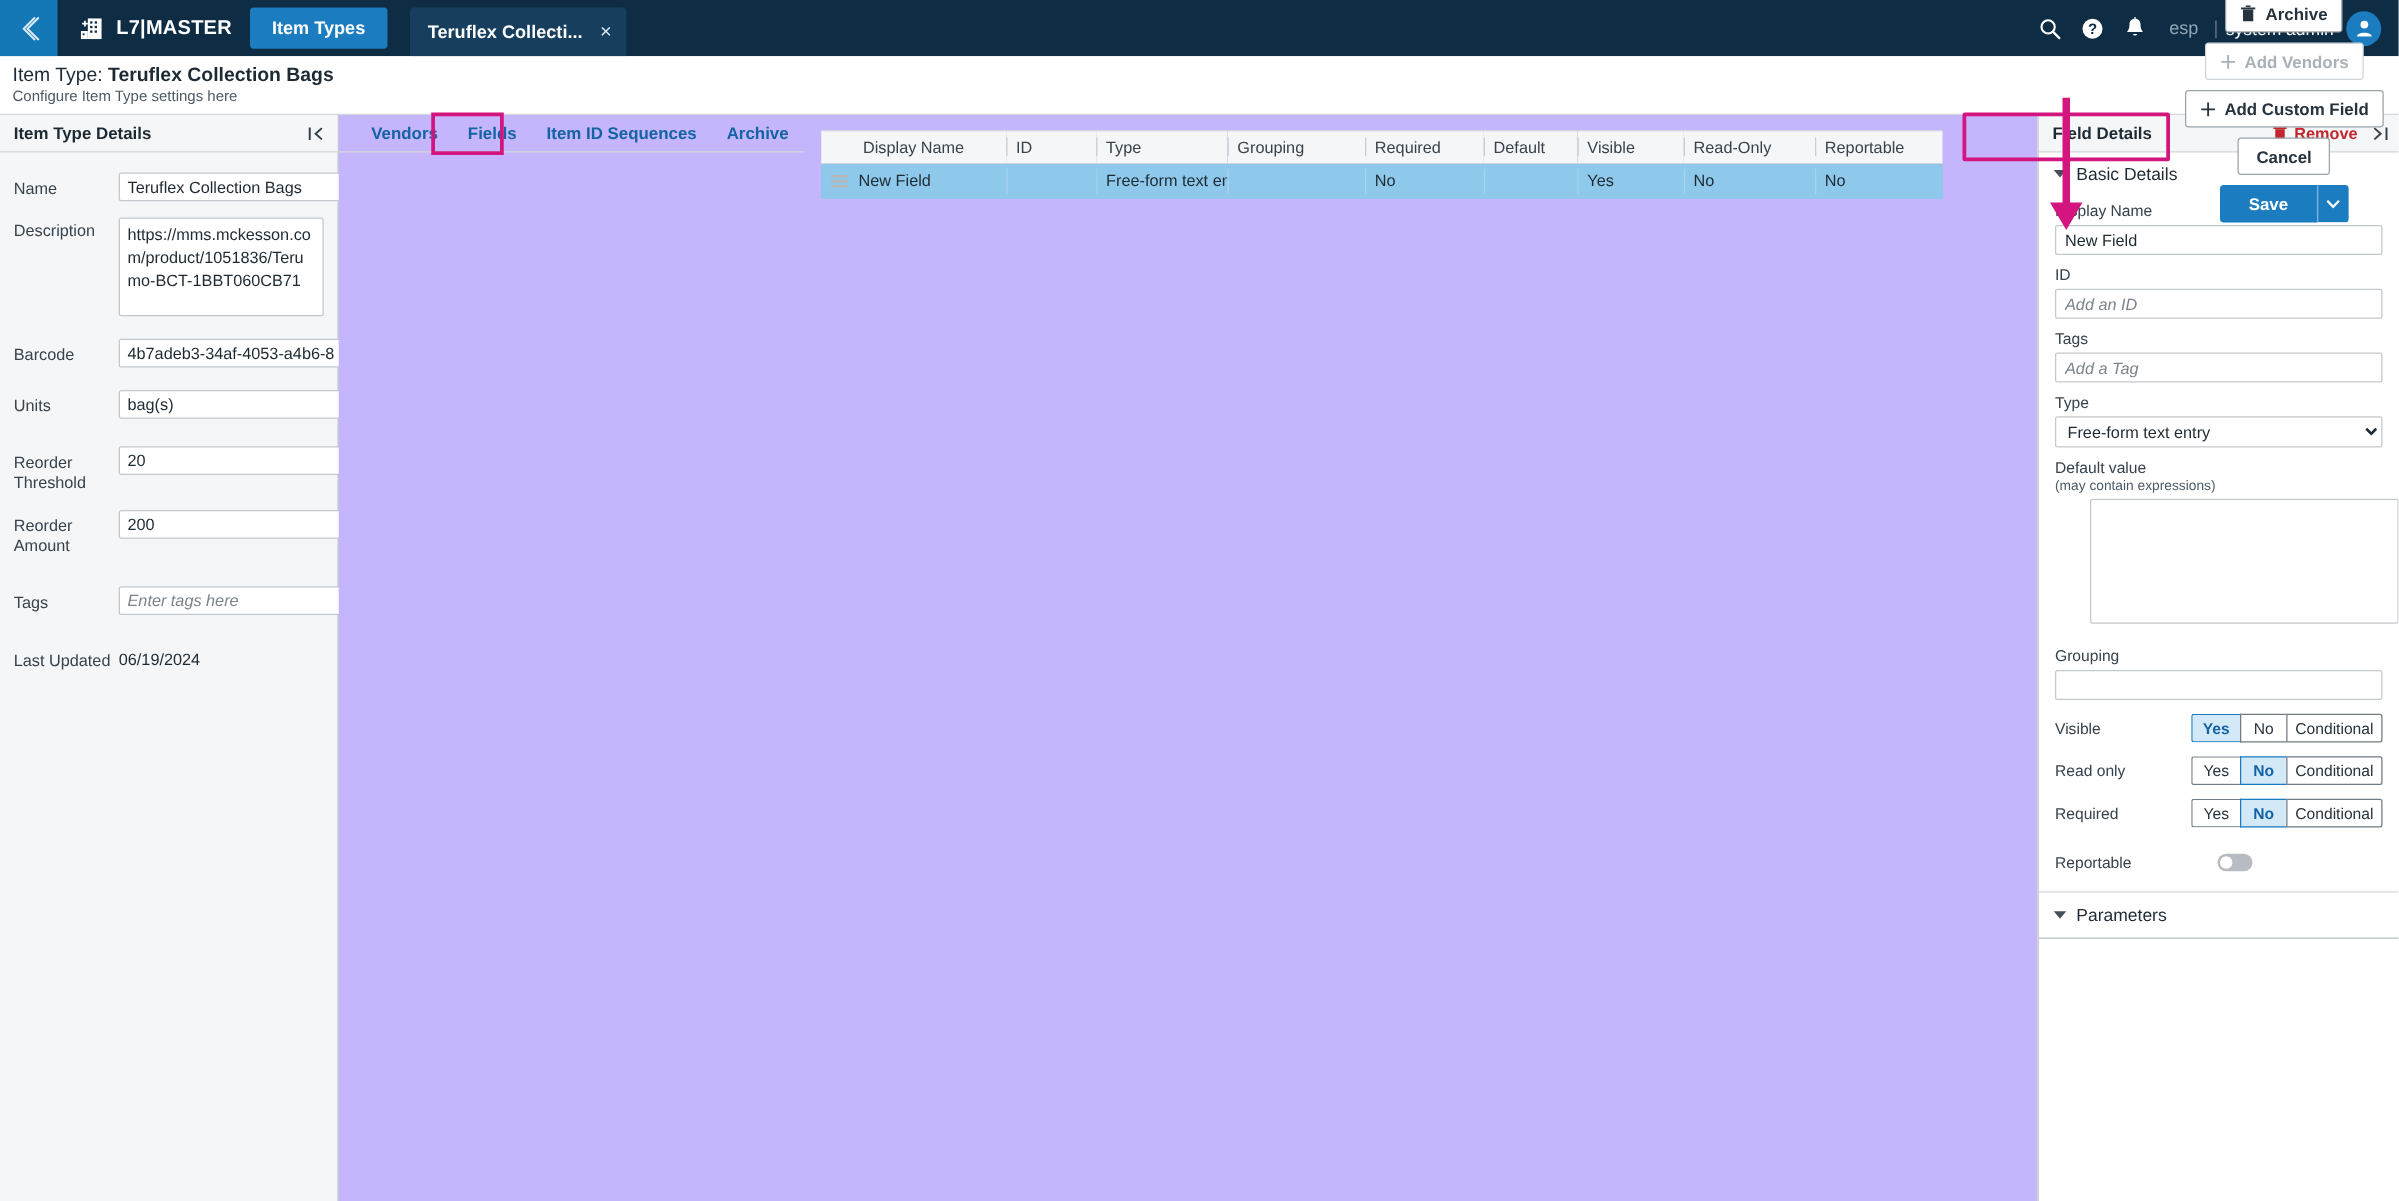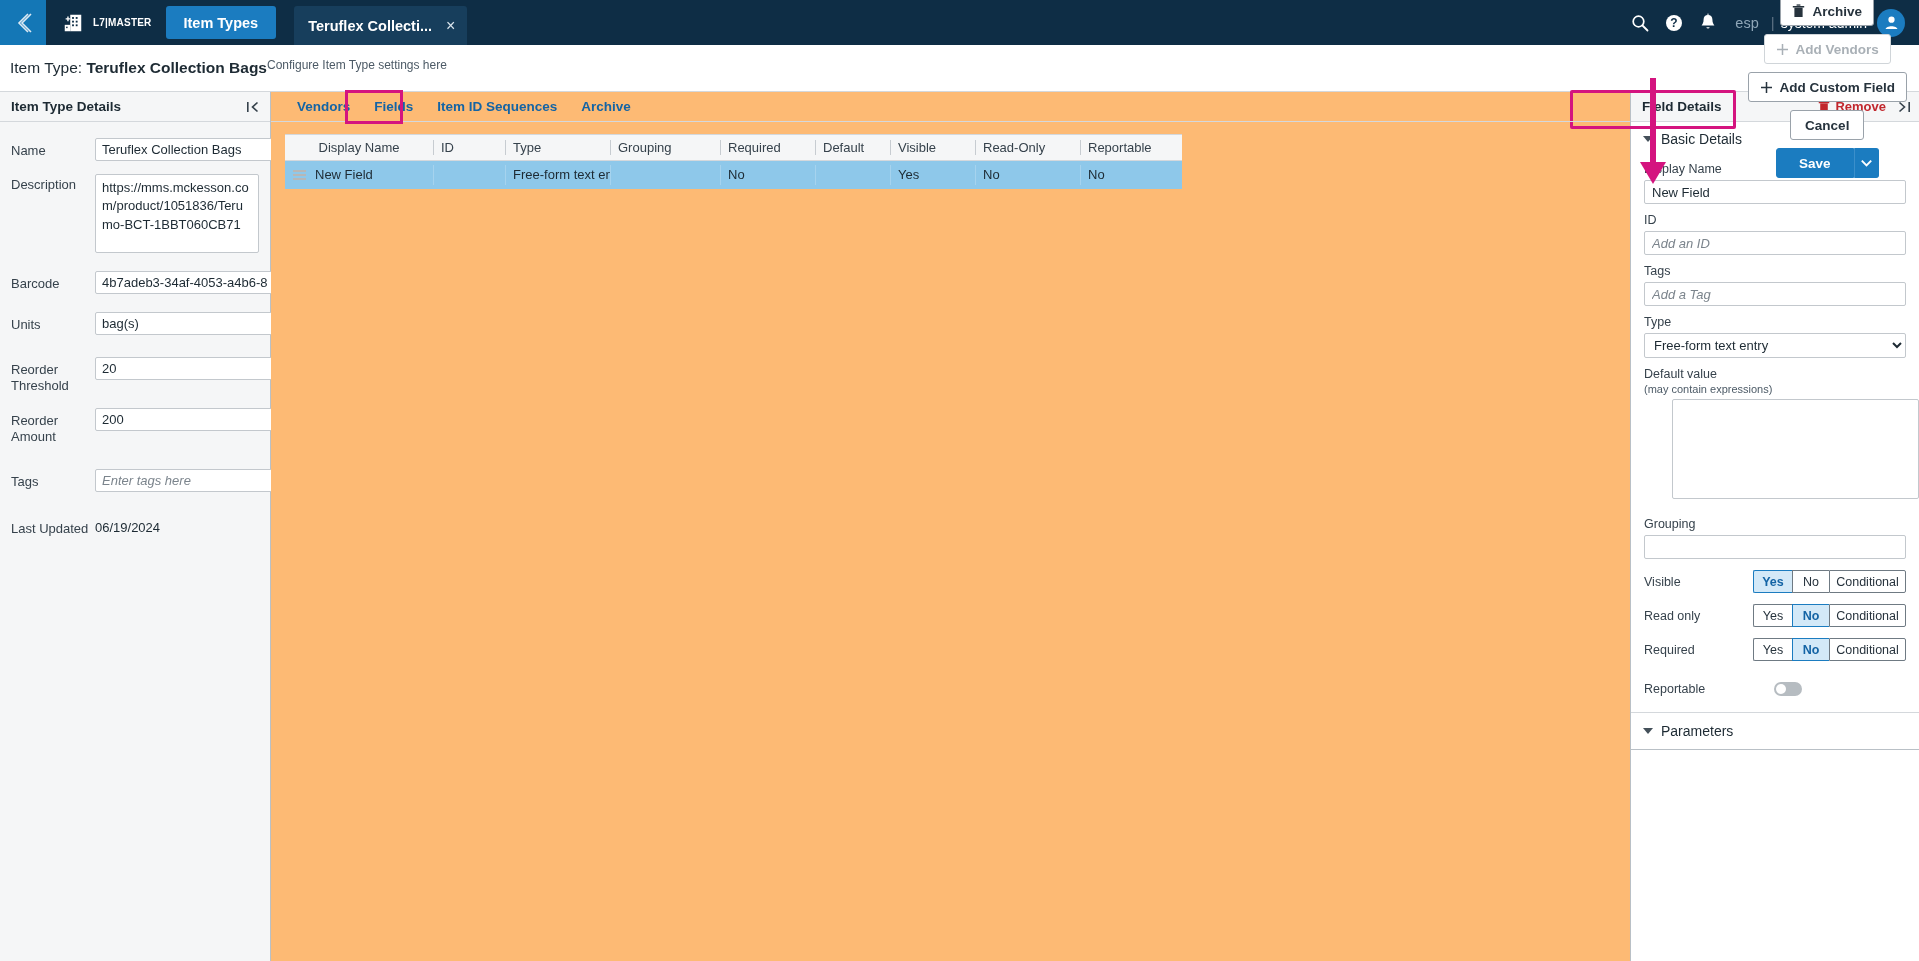--- a/index.html
+++ b/index.html
@@ -23,21 +23,21 @@
     width: 46px;
     background: #1477b6;
     display: flex; align-items: center; justify-content: center;
     cursor: pointer;
   }
   .back-btn svg { display:block; }
   .brand {
     display: flex; align-items: center; gap: 9px;
     padding: 0 14px 0 16px;
     color: #ffffff;
-    font-size: 10px;
+    font-size: 16px;
     font-weight: bold;
     letter-spacing: .2px;
   }
   .brand-icon { width: 22px; height: 22px; display:block; }
   .nav-pill {
     display: flex; align-items: center;
     padding: 0 18px;
     margin: 6px 0;
     background: #1b7cc0;
     color: #fff;
@@ -89,21 +89,21 @@
   
   .page-header {
     height: 47px;
     background: #ffffff;
     border-bottom: 1px solid #d4d8dc;
     display: flex;
     align-items: center;
     padding: 0 12px 0 10px;
     position: relative;
   }
-  .page-title-wrap { display: flex; flex-direction: row; justify-content: center; }
+  .page-title-wrap { display: flex; flex-direction: column; justify-content: center; }
   .page-title { font-size: 15.5px; color: #1d2a33; line-height: 1.25; }
   .page-title b { font-weight: bold; }
   .page-sub { font-size: 12px; color: #4c5a66; line-height: 1.3; }
   .toolbar { margin-left: auto; display: flex; align-items: center; gap: 8px; flex-direction: column; }
   .btn {
     height: 30px;
     display: inline-flex; align-items: center; gap: 7px;
     padding: 0 11px;
     background: #ffffff;
     border: 1px solid #9aa2aa;
@@ -193,21 +193,21 @@
     font-size: 13px; color: #1d2a33;
     padding: 4px 6px;
     resize: none;
     line-height: 1.42;
     font-family: "Liberation Sans", sans-serif;
   }
   .fstatic { font-size: 13px; color: #1d2a33; padding-top: 4px; }
   .frow.tall .flabel { padding-top: 3px; }
 
   
-  .center-panel { flex: 1; background: #fdba74; display: flex; flex-direction: column; min-width: 0; }
+  .center-panel { flex: 1; background: #c4b5fd; display: flex; flex-direction: row; min-width: 0; }
   .tabs {
     height: 30px;
     display: flex; align-items: center;
     border-bottom: 1px solid #d4d8dc;
     padding-left: 14px;
     position: relative;
   }
   .tab {
     font-size: 13.5px; font-weight: bold; color: #1464a5;
     padding: 0 12px;

